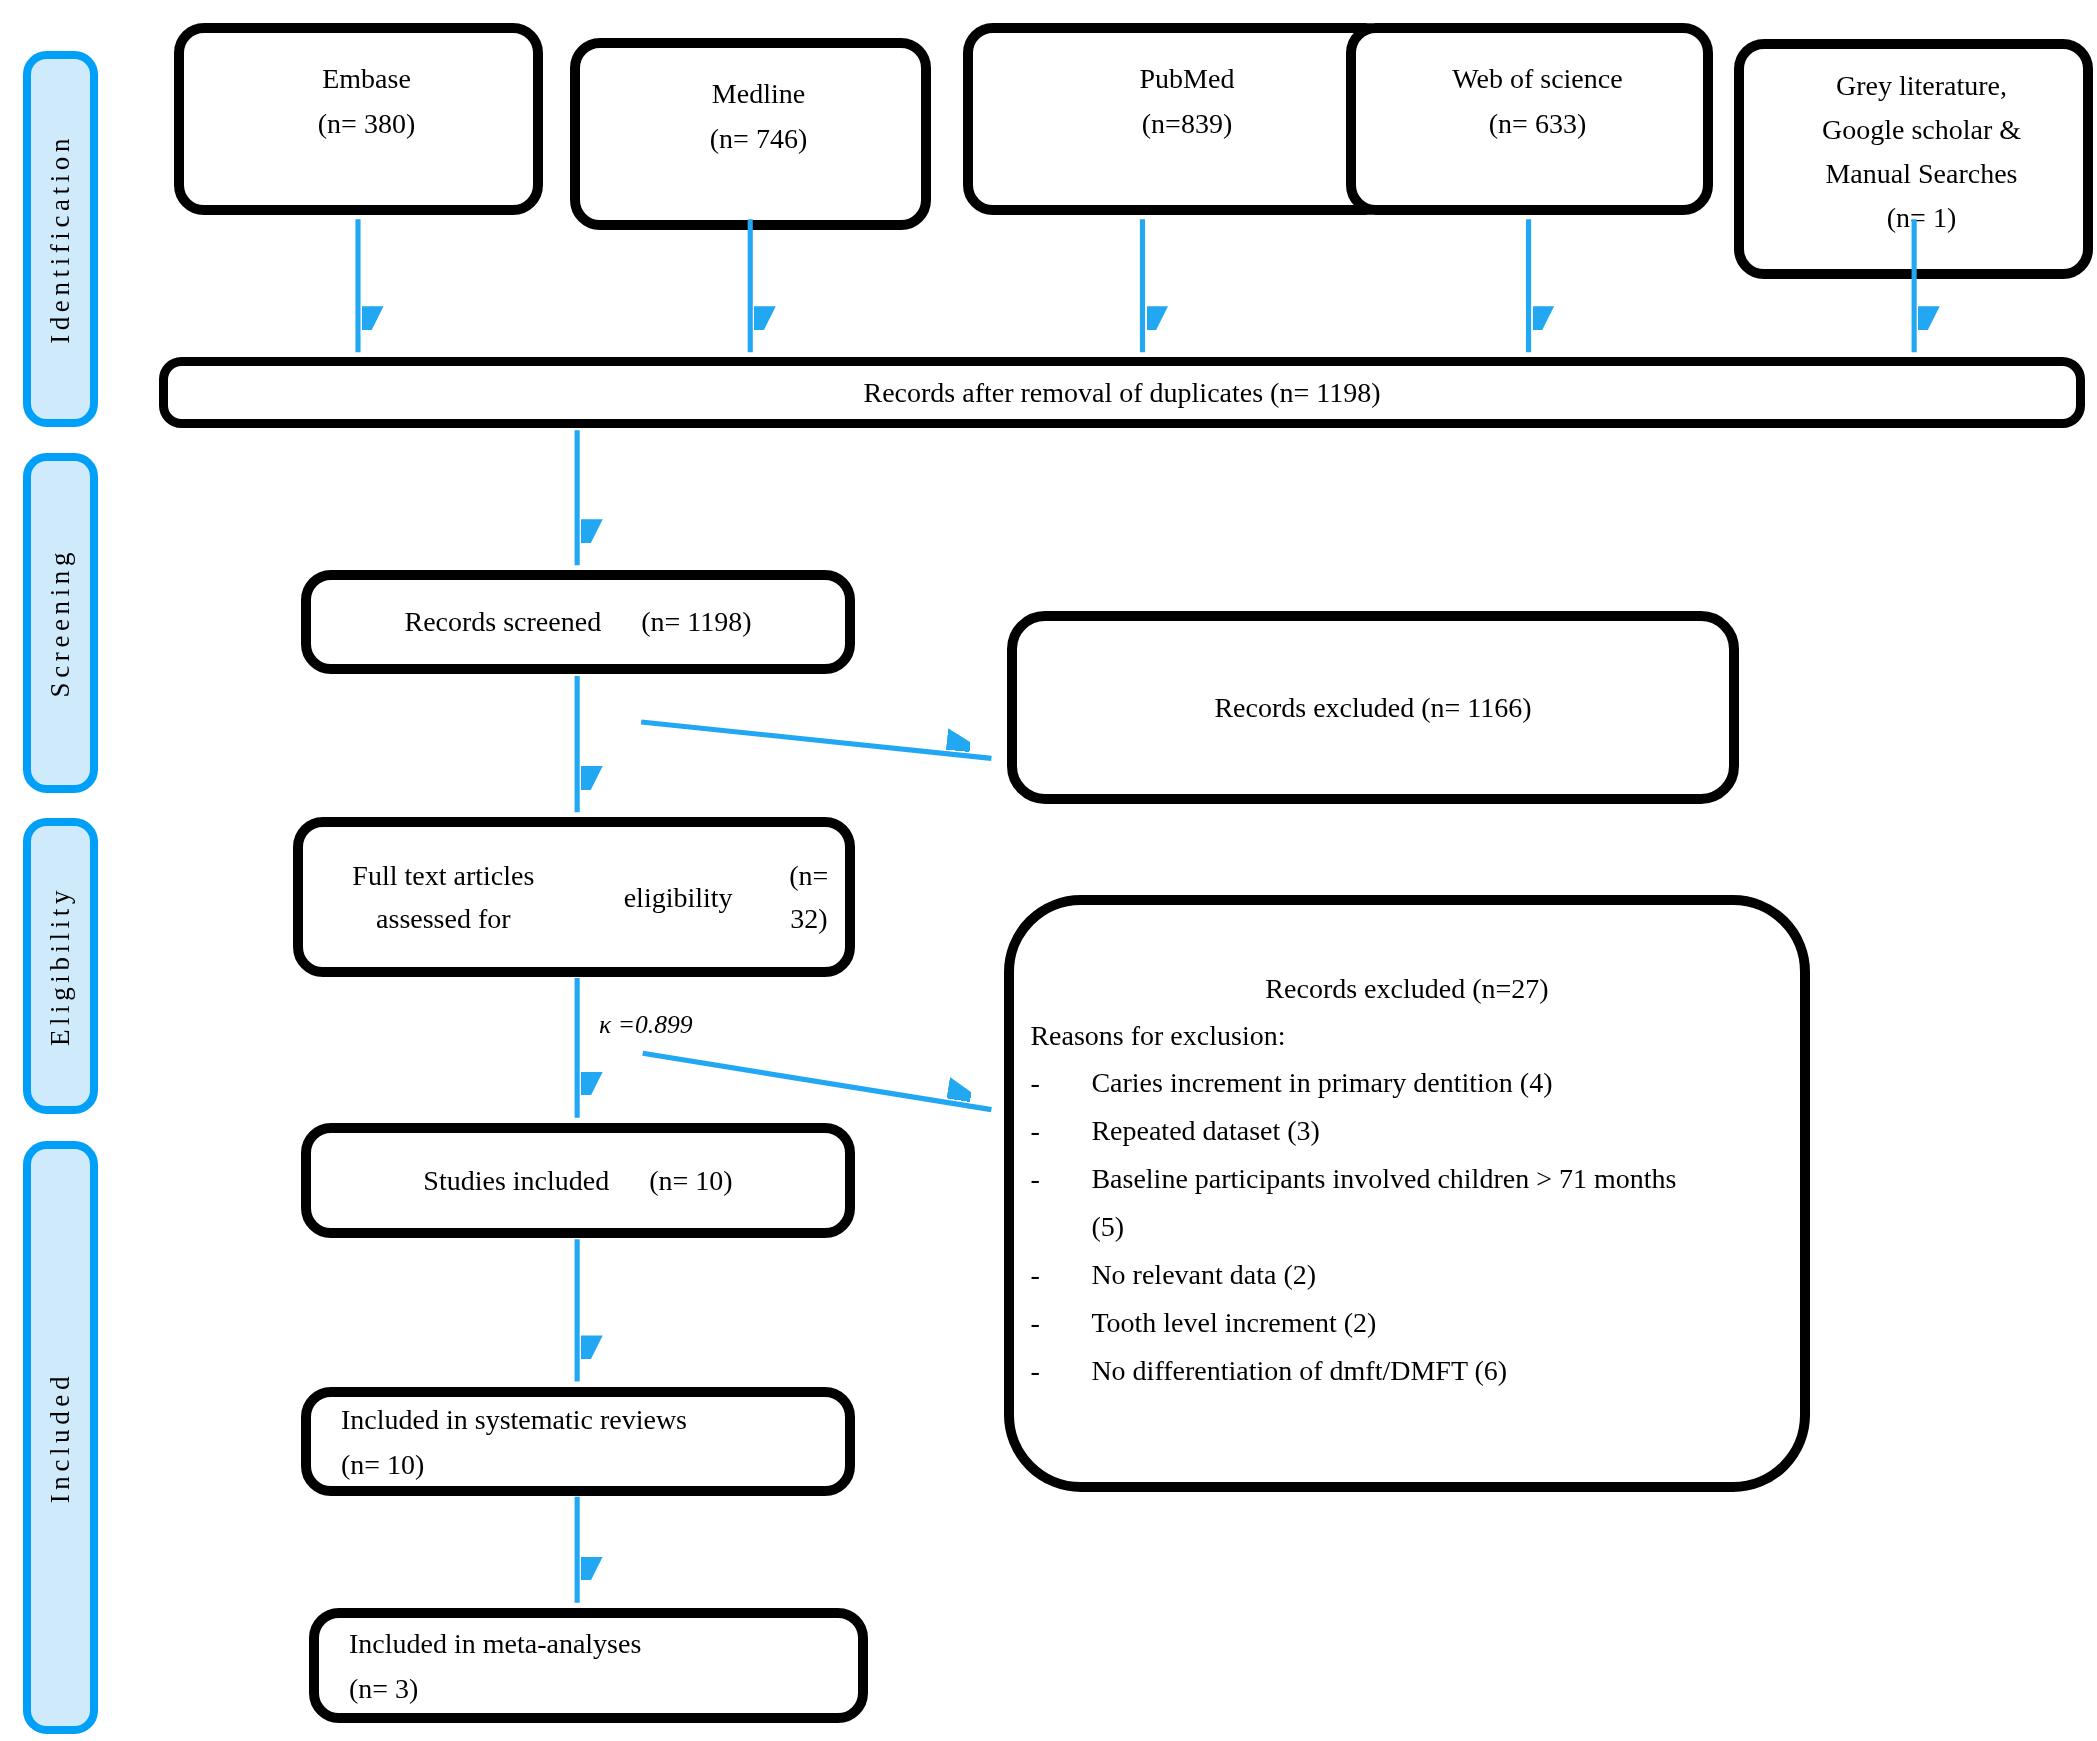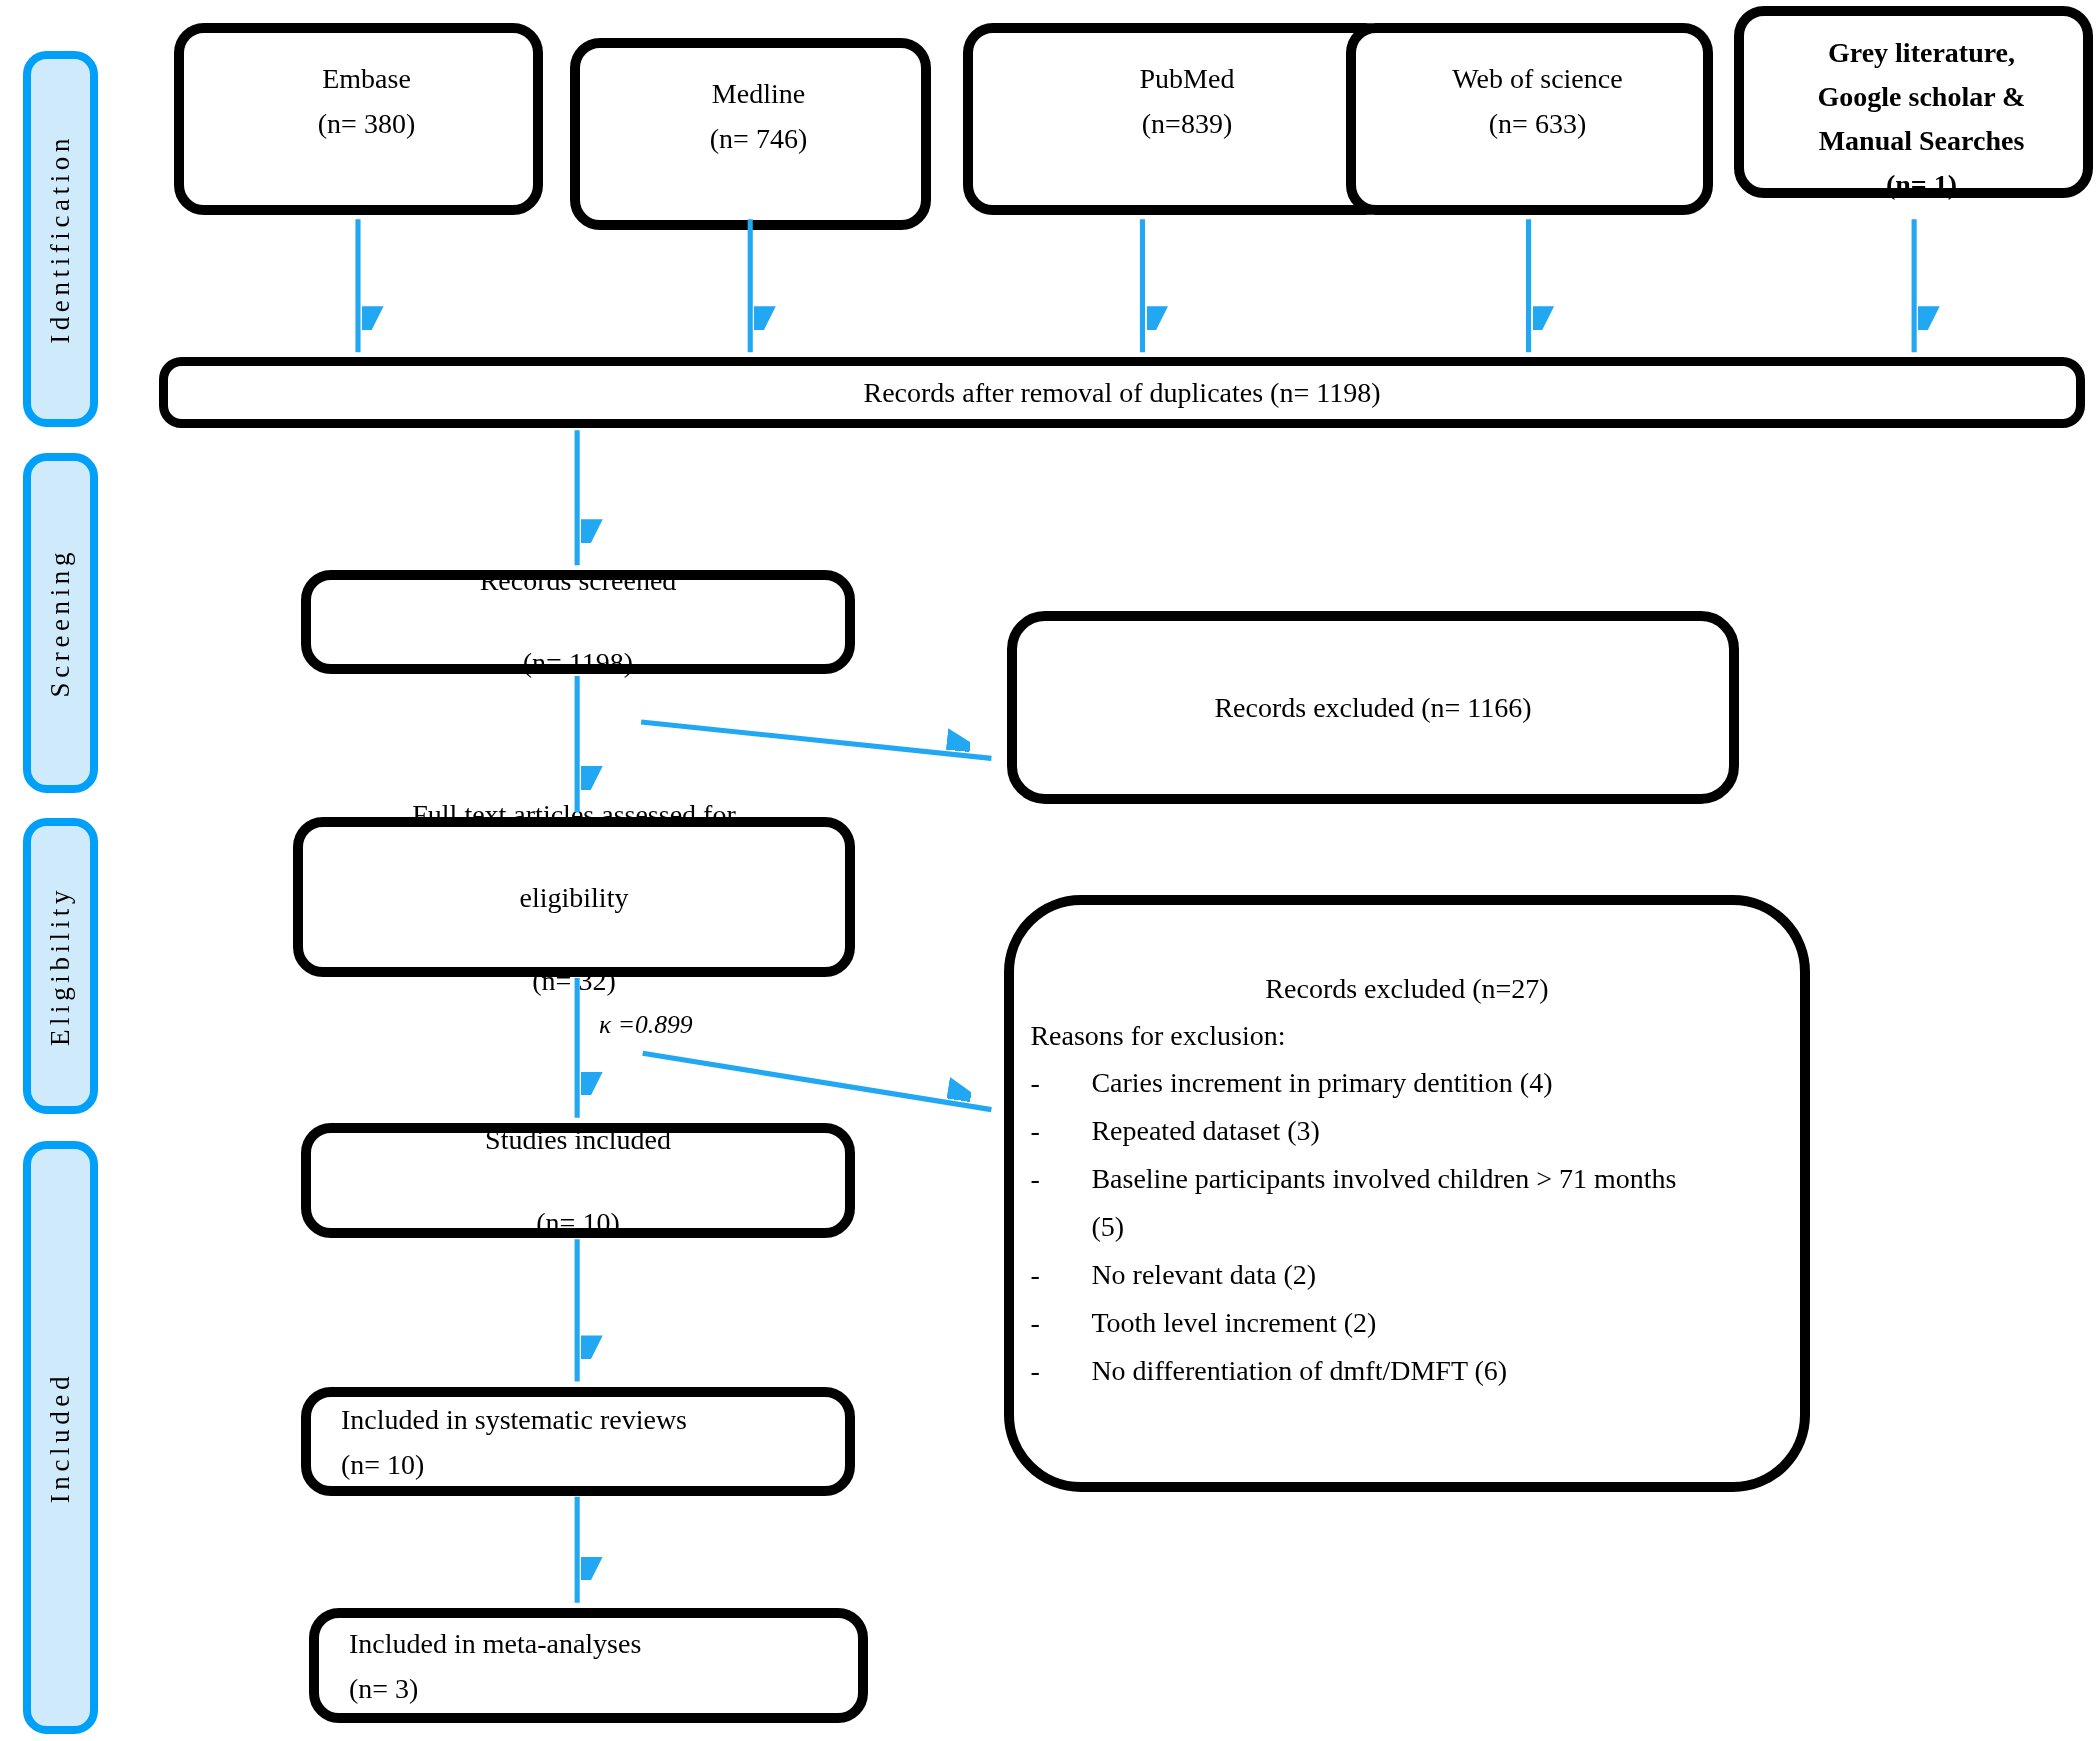--- a/index.html
+++ b/index.html
@@ -7,21 +7,21 @@
           font-family:"Liberation Serif","DejaVu Serif",serif;color:#000;}
   
   .band{position:absolute;left:23px;width:75px;box-sizing:border-box;
         background:var(--band-fill);border:8.2px solid var(--accent-border);border-radius:23.6px;
         display:flex;align-items:center;justify-content:center;}
   .band .vtext{writing-mode:vertical-rl;transform:rotate(180deg);
         font-size:27px;letter-spacing:4.6px;white-space:nowrap;}
   
   .node{position:absolute;box-sizing:border-box;background:#fff;border:10.2px solid #000;
         border-radius:30px;font-size:28px;line-height:45px;}
-  .center{display:flex;flex-direction:column;align-items:center;justify-content:center;text-align:center;gap:40px;}
+  .center{display:flex;flex-direction:row;align-items:center;justify-content:center;text-align:center;gap:40px;}
   .topalign{display:flex;flex-direction:column;align-items:center;text-align:center;padding-top:22.5px;padding-left:16px;}
   .leftalign{display:flex;flex-direction:column;justify-content:center;text-align:left;padding-left:30px;}
   .bar{border-radius:22.5px;display:flex;align-items:center;justify-content:center;text-align:center;}
   .bigbox{border-radius:77px;}
   .bigbox .title{text-align:center;margin-top:60px;line-height:47px;}
   .bigbox .subtitle{margin-left:16.4px;line-height:47px;}
   .reasons{margin:0;padding:0;list-style:none;}
   .reasons li{display:flex;margin-left:16.4px;}
   .reasons .dash{width:61px;flex:0 0 61px;line-height:48px;}
   .reasons .rtext{width:604px;line-height:48px;}
@@ -56,21 +56,21 @@
     <div>(n= 746)</div>
   </div>
   <div class="node topalign" style="left:963px;top:23px;width:432px;height:192px;">
     <div>PubMed</div>
     <div>(n=839)</div>
   </div>
   <div class="node topalign" style="left:1346px;top:23px;width:367px;height:192px;">
     <div>Web of science</div>
     <div>(n= 633)</div>
   </div>
-  <div class="node topalign" style="left:1734px;top:6px;width:359px;height:192px;padding-top:15.4px;line-height:44px;font-weight:bold;">
+  <div class="node topalign" style="left:1734px;top:39px;width:359px;height:240px;padding-top:15.4px;line-height:44px;">
     <div>Grey literature,</div>
     <div>Google scholar &amp;</div>
     <div>Manual Searches</div>
     <div>(n= 1)</div>
   </div>
 
   <div class="node bar" style="left:159px;top:357px;width:1926px;height:71px;border-width:9.2px;">
     <span>Records after removal of duplicates (n= 1198)</span>
   </div>
 

